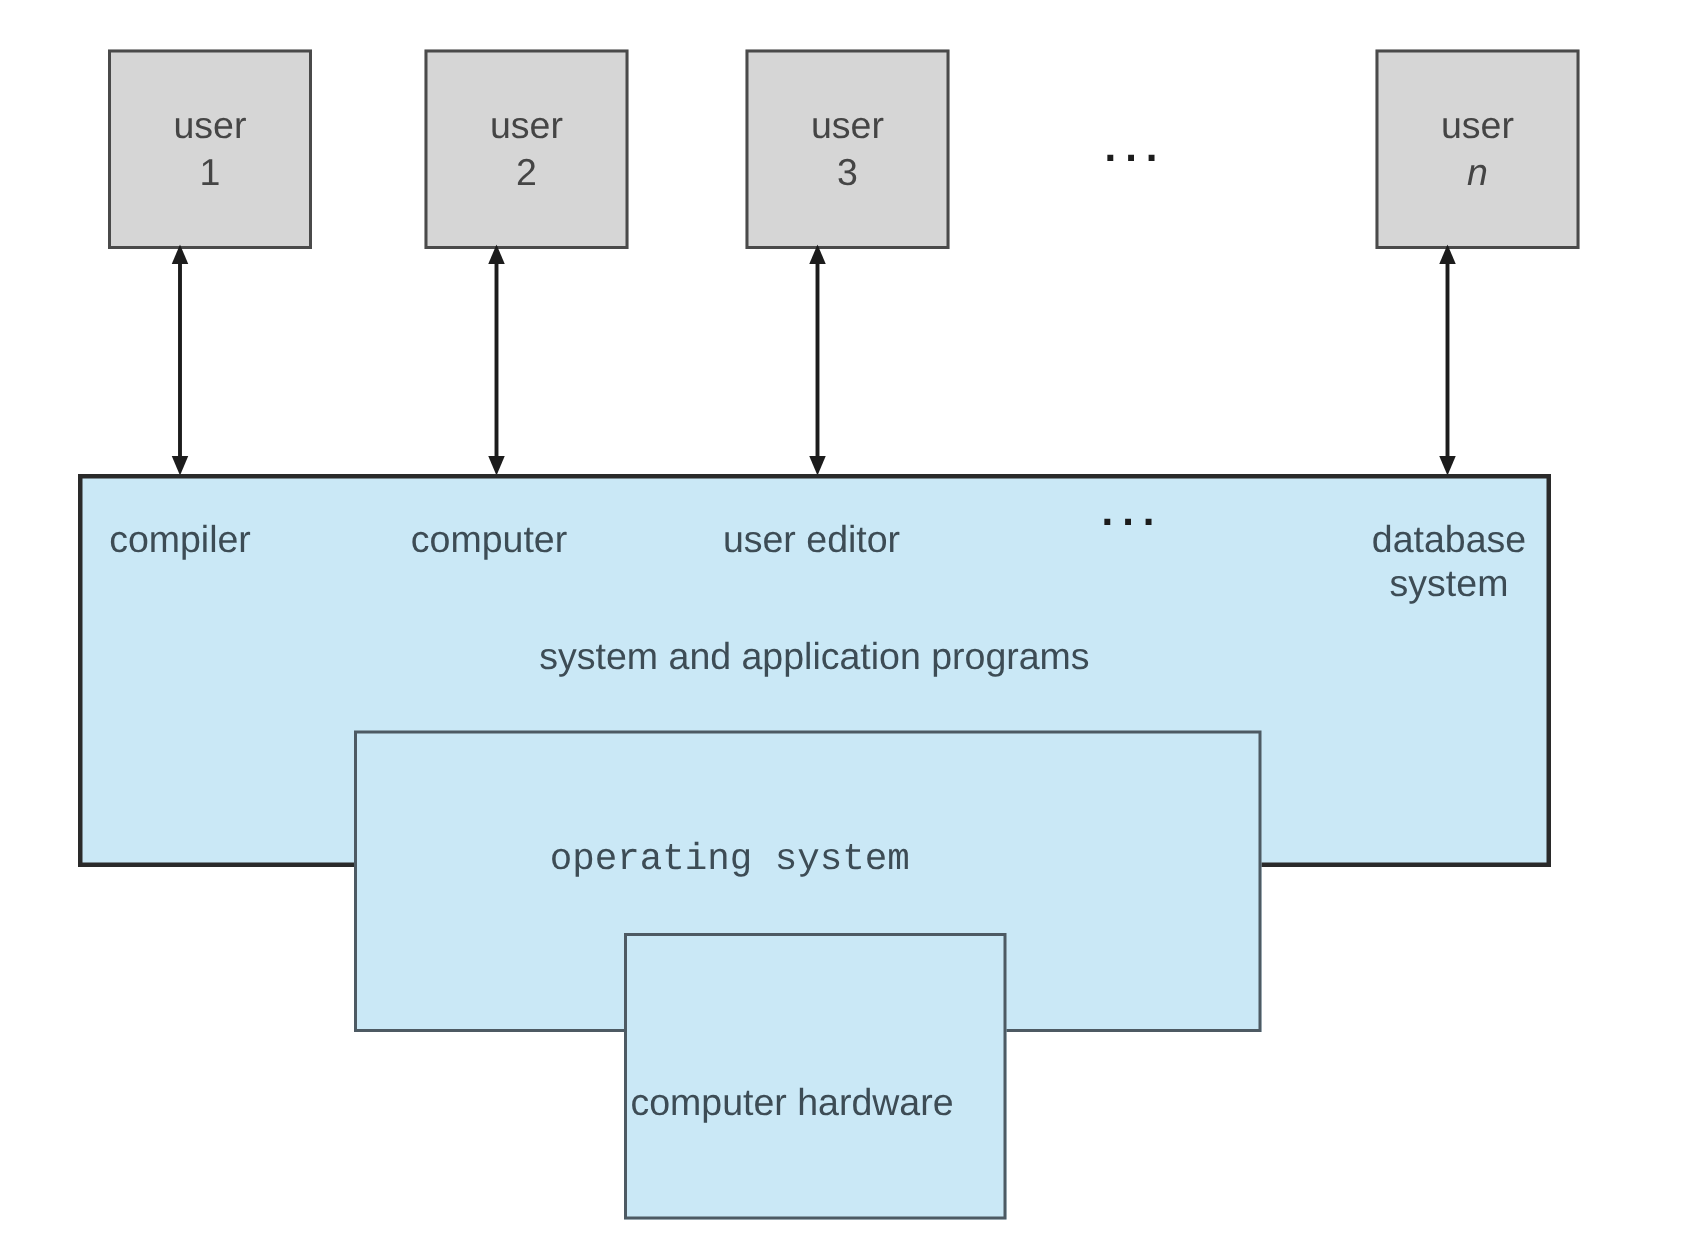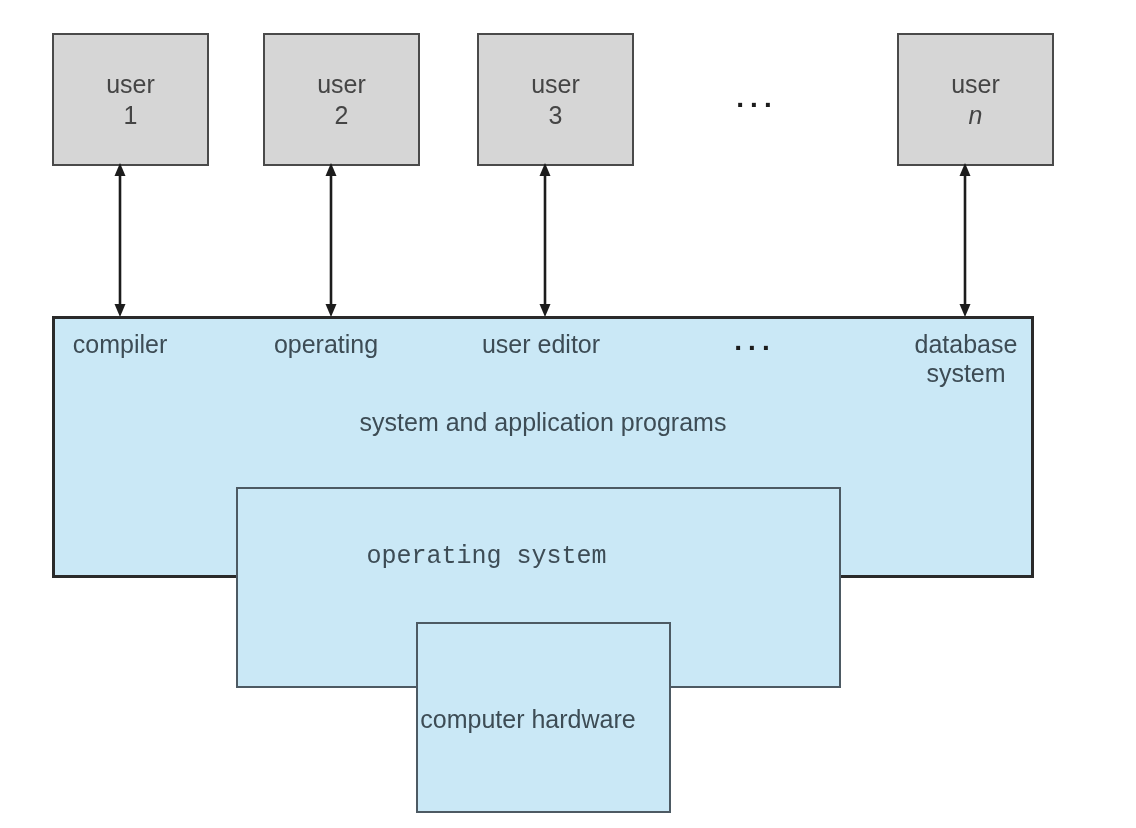--- a/index.html
+++ b/index.html
@@ -19,26 +19,27 @@
     position: absolute;
     box-sizing: border-box;
     display: flex;
     align-items: center;
     justify-content: center;
     text-align: center;
   }
   .user-box {
     background: var(--c-user_fill, #d6d6d6);
     border: 2px solid var(--c-user_border, #4a4a4a);
-    width: 157px;
+    width: 136px;
     height: 133px;
     top: 33px;
     color: var(--c-user_text, #454545);
     font-size: 25px;
     line-height: 1.22;
+    margin-left: 20px;
   }
   .user-box .l2.italic { font-style: italic; }
   .user-box .lines { display: block; }
   .user-box .l1, .user-box .l2 { display: block; }
   .layer {
     position: absolute;
     box-sizing: border-box;
     background: var(--c-layer_fill, #cae8f6);
   }
   .outer-layer {
@@ -57,20 +58,21 @@
     z-index: 3;
   }
   .label {
     position: absolute;
     color: var(--c-layer_text, #3d4c55);
     font-size: 25px;
     line-height: 1.16;
     text-align: center;
     white-space: pre-line;
     z-index: 4;
+    margin-top: 16px;
   }
   .col-label {
     top: 330px;
     transform: translateX(-50%);
   }
   .wide-label {
     left: 52px;
     width: 982px;
   }
   .os-title {
@@ -155,21 +157,21 @@
     <line x1="8" y1="8" x2="8" y2="146"></line>
     <polygon points="8,0 2.5,13 13.5,13"></polygon>
     <polygon points="8,154 2.5,141 13.5,141"></polygon>
   </svg>
 
   <div class="layer outer-layer"></div>
   <div class="layer os-layer"></div>
   <div class="layer hw-layer"></div>
 
   <span class="label col-label" style="left:120px">compiler</span>
-  <span class="label col-label" style="left:326px">operating</span>
+  <span class="label col-label" style="left:326px">computer</span>
   <span class="label col-label" style="left:541px">user editor</span>
   <span class="dots dots-apps">...</span>
   <span class="label wide-label" style="top:408px">system and application programs</span>
 
   <span class="label col-label" style="left:966px">database
 system</span>
   <span class="label os-title">operating system</span>
   <span class="label hw-title">computer hardware</span>
 
 </div>

